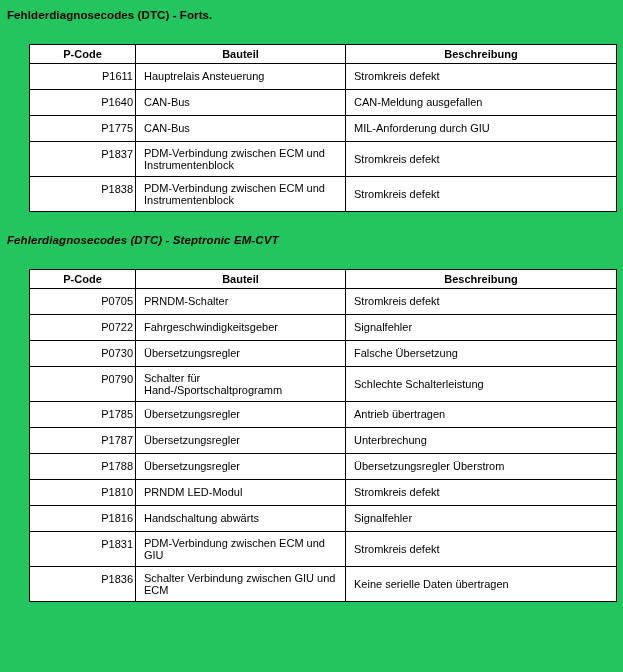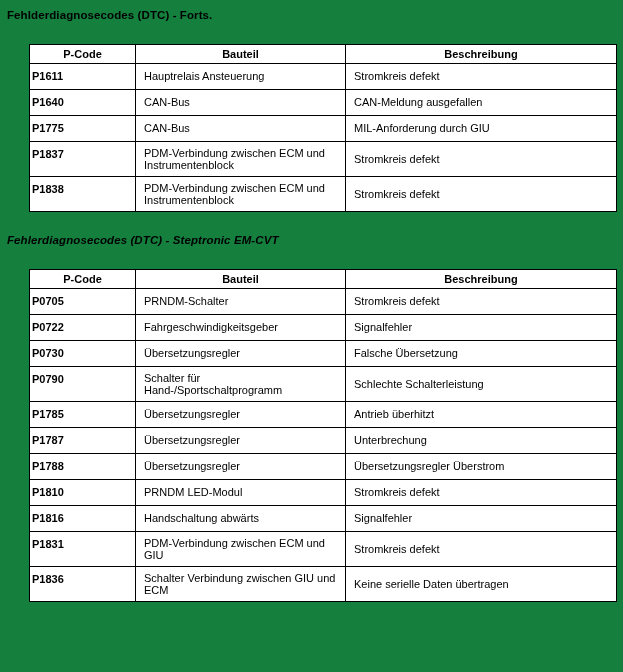--- a/index.html
+++ b/index.html
@@ -1,20 +1,20 @@
 <!DOCTYPE html>
 <html><head>
 <meta charset="utf-8">
 <style>
   html, body { margin: 0; padding: 0; background: #ffffff; }
   .page {
     position: relative;
     width: 623px;
     height: 672px;
-    background: #15803d;
+    background: #22c55e;
     color: #000000;
     font-family: "Liberation Sans", sans-serif;
     overflow: hidden;
   }
   .doc-title {
     position: absolute;
     left: 7px;
     font-size: 11.5px;
     font-weight: bold;
     letter-spacing: 0.1px;
@@ -45,25 +45,24 @@
     padding: 0;
   }
   .dtc-table td {
     font-size: 11px;
     line-height: 12.5px;
     vertical-align: middle;
     padding: 3px 8px;
     white-space: pre-line;
   }
   .dtc-table td.pcode {
-    text-align: left;
+    text-align: right;
     vertical-align: top;
     padding: 6px 2px 3px 2px;
     white-space: nowrap;
-    font-weight: bold;
   }
   tr.row-single { height: 26px; }
   tr.row-double { height: 35px; }
 </style>
 </head>
 <body>
 
 <div class="page">
 
   <div class="doc-title t1">Fehlderdiagnosecodes (DTC) - Forts.</div>
@@ -145,21 +144,21 @@
         </tr>
         <tr class="row-double">
           <td class="pcode">P0790</td>
           <td>Schalter für
 Hand-/Sportschaltprogramm</td>
           <td>Schlechte Schalterleistung</td>
         </tr>
         <tr class="row-single">
           <td class="pcode">P1785</td>
           <td>Übersetzungsregler</td>
-          <td>Antrieb überhitzt</td>
+          <td>Antrieb übertragen</td>
         </tr>
         <tr class="row-single">
           <td class="pcode">P1787</td>
           <td>Übersetzungsregler</td>
           <td>Unterbrechung</td>
         </tr>
         <tr class="row-single">
           <td class="pcode">P1788</td>
           <td>Übersetzungsregler</td>
           <td>Übersetzungsregler Überstrom</td>

